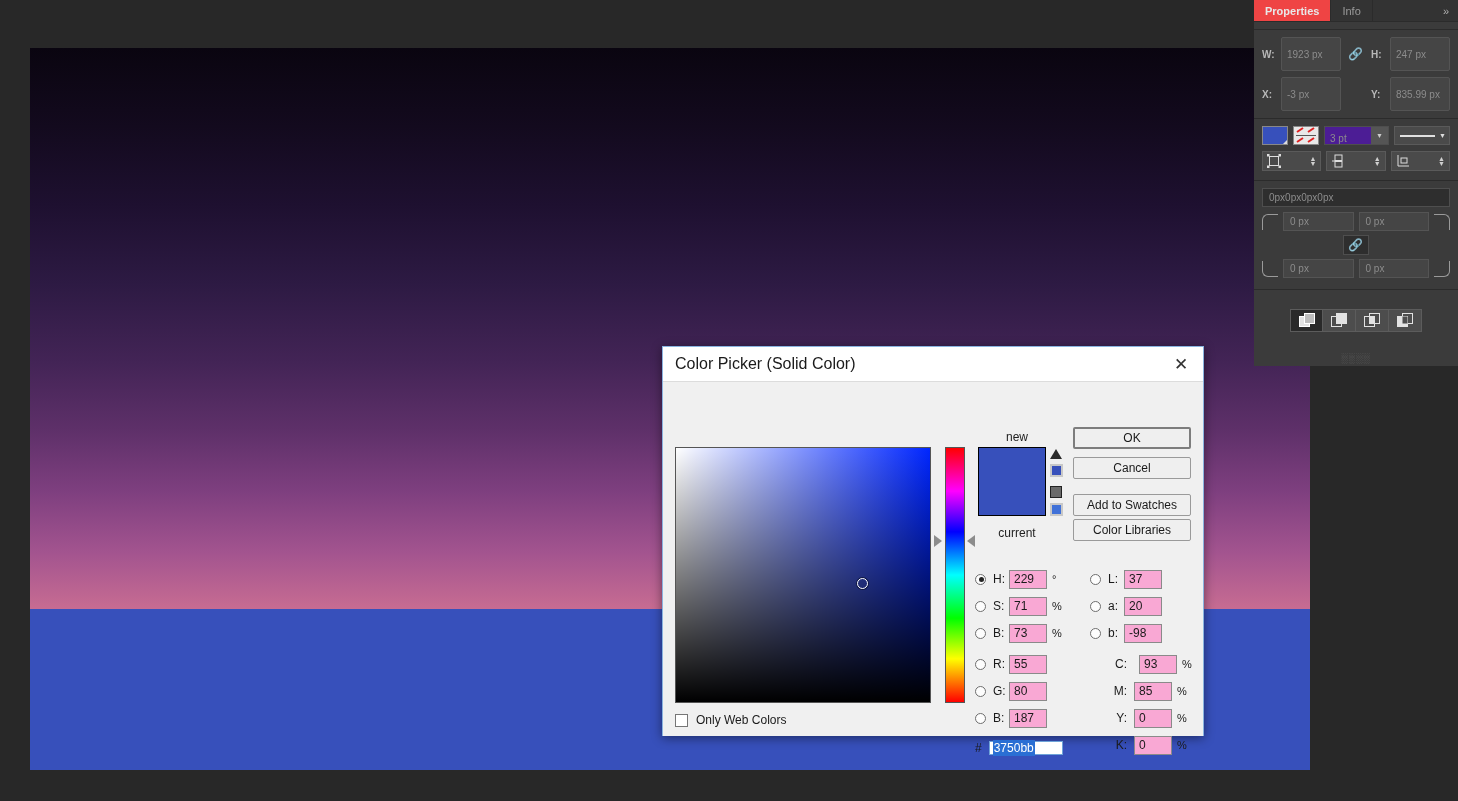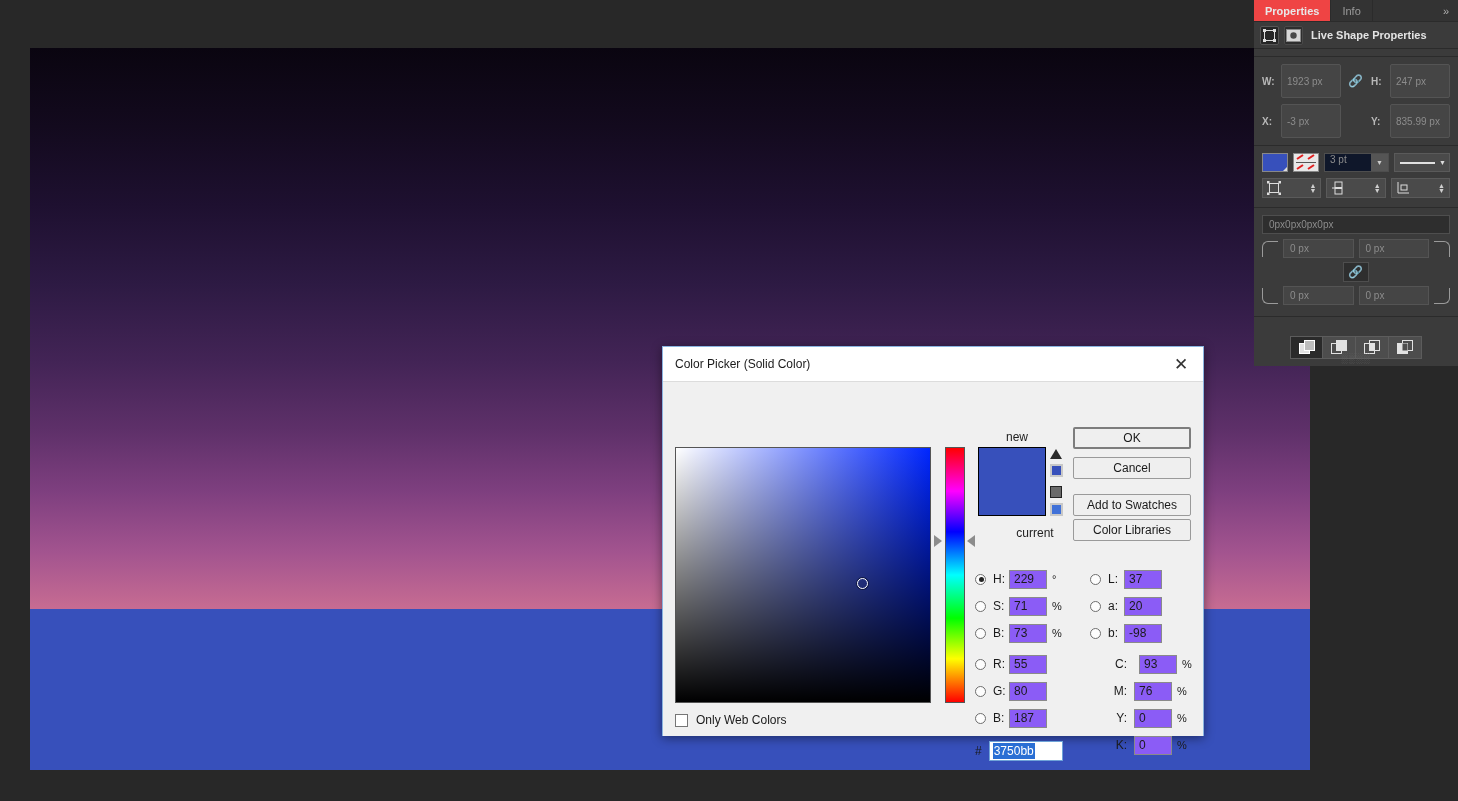--- a/index.html
+++ b/index.html
@@ -72,22 +72,22 @@
   #fill-swatch {
     width:26px; height:19px; background:#3750bb; border:1px solid #888;
     position:relative;
   }
   #fill-swatch:after{content:"";position:absolute;right:0;bottom:0;border-left:4px solid transparent;border-bottom:4px solid #ddd;}
   #stroke-swatch {
     width:26px; height:19px; background:#e8e8e8; border:1px solid #888;
     position:relative; overflow:hidden;
   }
   #stroke-width {
-    background:#0f172a; border:1px solid #4e4e4e; height:19px; flex:1;
-    font-size:10px; color:#8c8c8c; display:flex; align-items:flex-start; padding:0 5px;
+    background:#4c1d95; border:1px solid #4e4e4e; height:19px; flex:1;
+    font-size:10px; color:#8c8c8c; display:flex; align-items:flex-end; padding:0 5px;
     position:relative;
   }
   #stroke-width .dd {
     position:absolute; right:0; top:0; bottom:0; width:17px; background:#555;
     display:flex; align-items:center; justify-content:center; font-size:7px; color:#ccc;
   }
   #stroke-style {
     width:56px; height:19px; background:#4a4a4a; border:1px solid #5a5a5a;
     position:relative; display:flex; align-items:center;
   }
@@ -135,21 +135,21 @@
   #dialog {
     position:absolute; left:662px; top:346px; width:542px; height:390px;
     background:#f0f0f0; border:1px solid #8ab4e0;
     box-shadow:0 2px 10px rgba(0,0,0,.45);
     font-family:"Liberation Sans", sans-serif;
   }
   #dialog-titlebar {
     height:35px; background:#fff; display:flex; align-items:center;
     padding:0 0 0 12px; border-bottom:1px solid #dcdcdc;
   }
-  #dialog-title { font-size:12px; color:#1a1a1a; flex:1; }
+  #dialog-title { font-size:16px; color:#1a1a1a; flex:1; }
   #dialog-close {
     width:44px; height:34px; display:flex; align-items:center;
     justify-content:center; font-size:17px; color:#333;
   }
   #dialog-body { position:relative; height:354px; background:#f0f0f0; }
 
   #sv-field {
     position:absolute; left:12px; top:65px; width:256px; height:256px;
     border:1px solid #555;
     background:
@@ -184,21 +184,21 @@
   }
   #swatch-new {
     position:absolute; left:315px; top:65px; width:68px; height:68px;
     background:#3750bb; border:1px solid #000; border-bottom:none;
   }
   #swatch-current {
     position:absolute; left:315px; top:133px; width:68px; height:0px;
     border:1px solid #000; border-top:none;
   }
   #swatch-current-label {
-    position:absolute; left:340px; top:144px; width:64px; text-align:center;
+    position:absolute; left:322px; top:144px; width:64px; text-align:center;
     font-size:12px; color:#222;
   }
 
   .warn-ico { position:absolute; left:387px; width:12px; height:12px; }
   #gamut-tri {
     top:67px; width:0;height:0;
     border-left:6px solid transparent;border-right:6px solid transparent;
     border-bottom:10px solid #2b2b2b;
   }
   #gamut-swatch { top:82px; width:13px;height:13px; background:#3750bb; border:2px solid #c8c8c8; }
@@ -225,28 +225,28 @@
   
   .nrow { position:absolute; display:flex; align-items:center; height:20px; }
   .radio { width:11px; height:11px; border:1px solid #6e6e6e; border-radius:50%; background:#fdfdfd; position:relative; }
   .radio.on:after {
     content:""; position:absolute; left:2.5px; top:2.5px; width:5px; height:5px;
     border-radius:50%; background:#222;
   }
   .nlabel { font-size:12px; color:#1a1a1a; width:16px; margin-left:7px; }
   .nlabel.r { text-align:right; }
   .ninput {
-    width:38px; height:19px; background:#8b5cf6; border:1px solid #8a8a8a;
+    width:38px; height:19px; background:#f9a8d4; border:1px solid #8a8a8a;
     font-size:12px; color:#1a1a1a; display:flex; align-items:center; padding:0 4px;
   }
   .nunit { font-size:11px; color:#1a1a1a; margin-left:5px; width:12px; }
   #hex-row { position:absolute; left:312px; top:359px; display:flex; align-items:center; }
   #hex-hash { font-size:12px; color:#1a1a1a; margin-right:7px; }
   #hex-input {
-    width:74px; height:20px; background:#fff; border:1px solid #6ea3d8;
+    width:74px; height:14px; background:#fff; border:1px solid #6ea3d8;
     display:flex; align-items:center; padding:0 3px;
   }
   #hex-value { background:#2a6fd4; color:#fff; font-size:12px; padding:1px 1px; }
 </style>
 </head>
 <body>
 
 <div id="canvas">
   <div id="canvas-gradient"></div>
   <div id="canvas-shape"></div>
@@ -258,38 +258,20 @@
     <div class="ptab active">
       <span>Properties</span>
     </div>
     <div class="ptab">
       <span>Info</span>
     </div>
     <div id="tab-filler"></div>
     <div id="panel-collapse">»</div>
   </div>
 
-  <div id="props-header">
-    <div class="hdr-ico sel">
-      <svg width="13" height="13" viewBox="0 0 13 13">
-        <rect x="1.5" y="1.5" width="10" height="10" fill="none" stroke="#ddd" stroke-width="1"></rect>
-        <rect x="0" y="0" width="3" height="3" fill="#ddd"></rect>
-          <rect x="10" y="0" width="3" height="3" fill="#ddd"></rect>
-        <rect x="0" y="10" width="3" height="3" fill="#ddd"></rect>
-          <rect x="10" y="10" width="3" height="3" fill="#ddd"></rect>
-      </svg>
-    </div>
-    <div class="hdr-ico">
-      <svg width="15" height="13" viewBox="0 0 15 13">
-        <rect x="0.5" y="0.5" width="14" height="12" fill="#d8d8d8" stroke="#888"></rect>
-        <circle cx="7.5" cy="6.5" r="3.2" fill="#4a4a4a"></circle>
-      </svg>
-    </div>
-    <div id="props-title">Live Shape Properties</div>
-  </div>
 
   <div class="psep"></div>
 
   <div class="prow">
     <span class="plabel">W:</span>
     <div class="pfield">1923 px</div>
     <span id="link-wh">🔗</span>
     <span class="plabel">H:</span>
     <div class="pfield">247 px</div>
   </div>
@@ -497,21 +479,21 @@
       <div class="ninput">-98</div>
     </div>
 
     <div class="nrow" style="left:441px; top:272px;">
       <span class="nlabel r">C:</span>
       <div class="ninput" style="margin-left:12px;">93</div>
       <span class="nunit">%</span>
     </div>
     <div class="nrow" style="left:441px; top:299px;">
       <span class="nlabel r">M:</span>
-      <div class="ninput" style="margin-left:7px;">76</div>
+      <div class="ninput" style="margin-left:7px;">85</div>
       <span class="nunit">%</span>
     </div>
     <div class="nrow" style="left:441px; top:326px;">
       <span class="nlabel r">Y:</span>
       <div class="ninput" style="margin-left:7px;">0</div>
       <span class="nunit">%</span>
     </div>
     <div class="nrow" style="left:441px; top:353px;">
       <span class="nlabel r">K:</span>
       <div class="ninput" style="margin-left:7px;">0</div>

